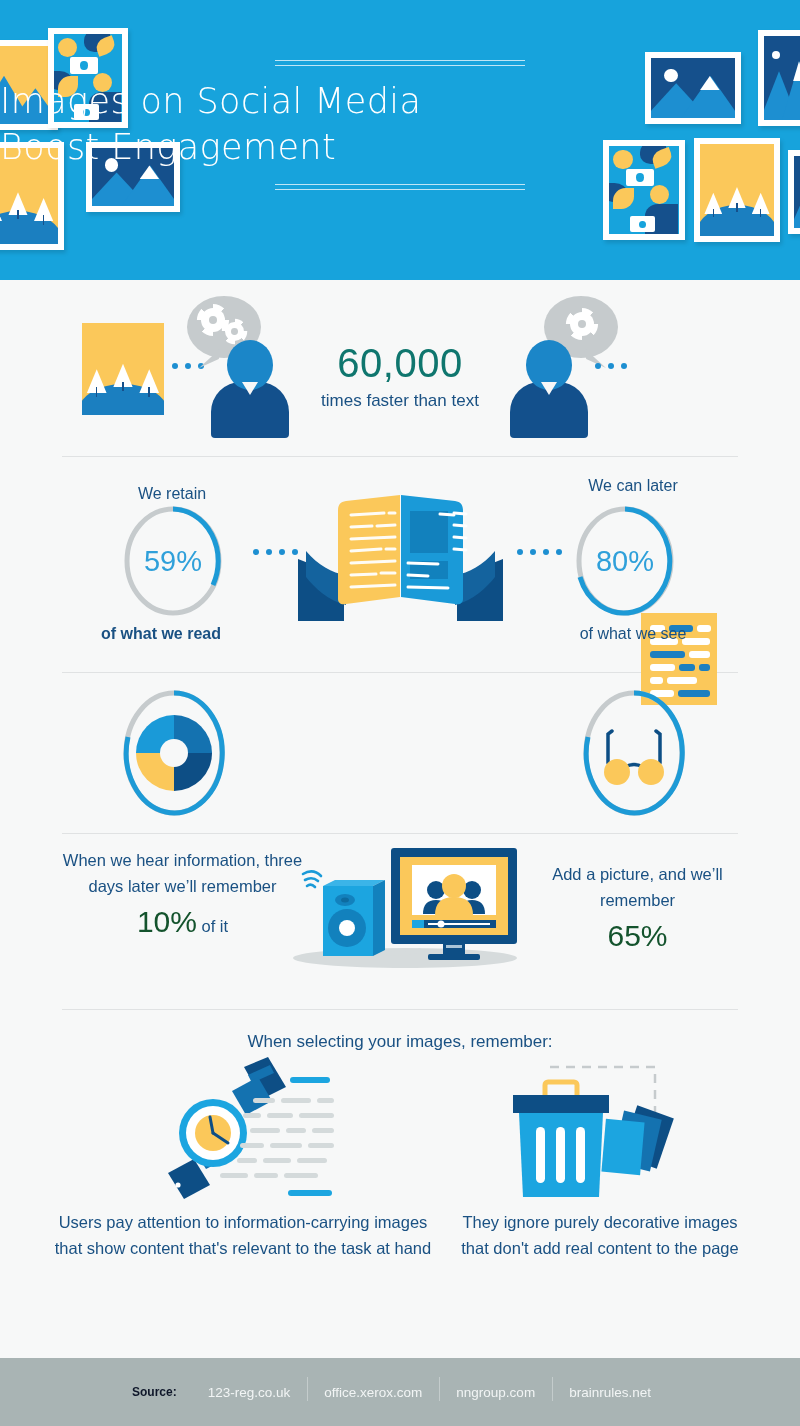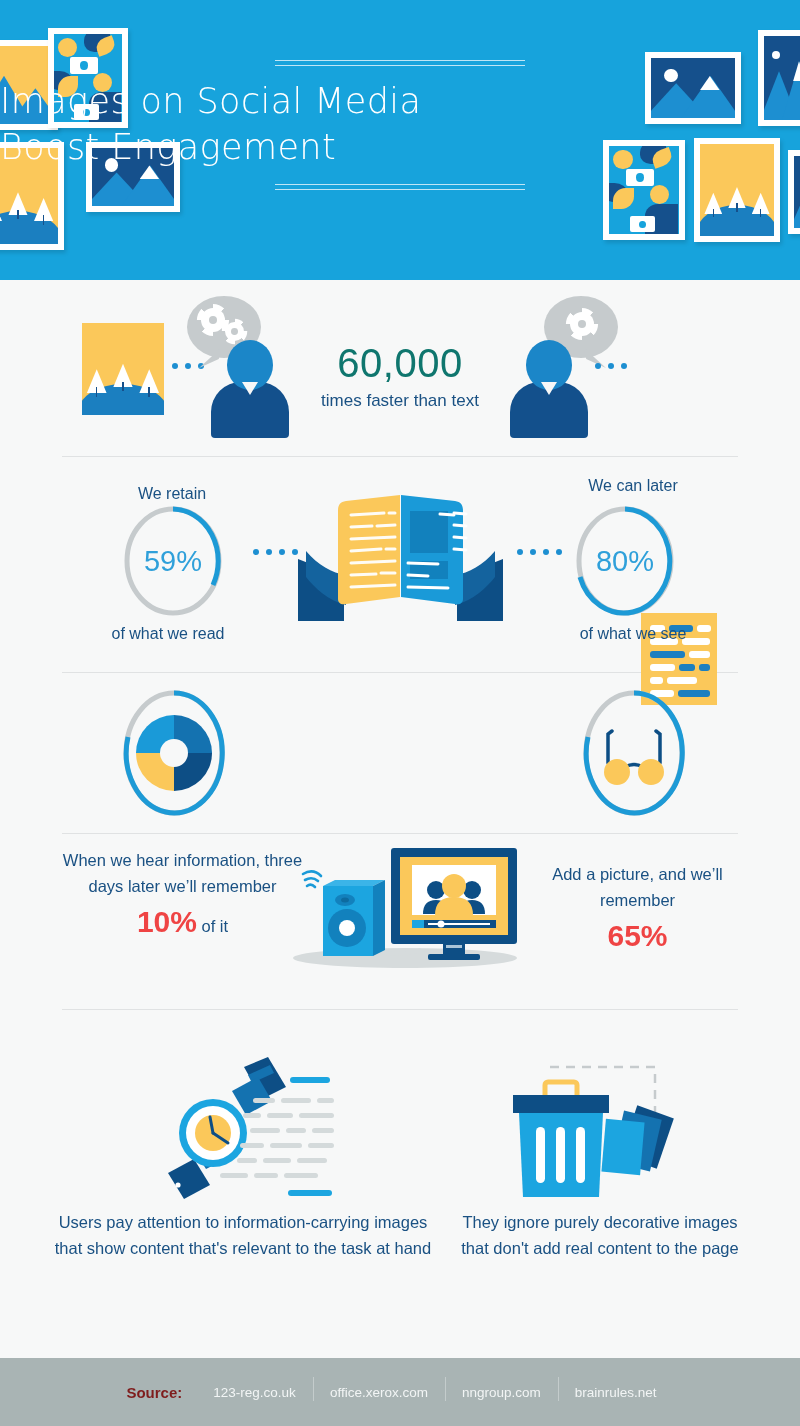--- a/index.html
+++ b/index.html
@@ -144,34 +144,34 @@
   .s3 { height: 160px; }
   .s3 .copy { position:absolute; left:240px; top:32px; width:320px; text-align:center;
      font-size:16.5px; line-height:1.58; color:#1a5183; }
 
   
   .s4 { height: 175px; }
   .s4 .left { position:absolute; left:60px; top:14px; width:245px; text-align:center;
      font-size:16.5px; line-height:1.56; color:#1a5183; }
   .s4 .right { position:absolute; right:55px; top:28px; width:215px; text-align:center;
      font-size:16.5px; line-height:1.56; color:#1a5183; }
-  .s4 .n { font-size:30px; color:#ef4444; font-weight:700; }
+  .s4 .n { font-size:30px; color:#14532d; font-weight:400; }
 
   
   .s5 { height: 290px; }
   .s5 .head5 { position:absolute; left:0; right:0; top:22px; text-align:center;
      font-size:17px; color:#1a5183; }
   .s5 .cap5 { position:absolute; text-align:center; font-size:16.5px; line-height:1.55; color:#1a5183; }
 
   
   .footer {
     position:absolute; left:0; bottom:0; width:800px; height:68px;
     background:#a9b4b4; display:flex; align-items:center; justify-content:center;
   }
-  .footer .src-label { color:#7f1d1d; font-size:15px; font-weight:bold; margin-right:14px; }
+  .footer .src-label { color:#0f172a; font-size:12px; font-weight:bold; margin-right:14px; }
   .footer .src { color:#f2f5f5; font-size:13.5px; padding:0 17px; position:relative; }
   .footer .src + .src::before { content:''; position:absolute; left:0; top:-8px; height:24px;
      width:1px; background:#c4cccc; }
 </style>
 </head>
 <body>
 
 <div class="page">
 
   <div class="header">
@@ -382,21 +382,21 @@
     <div class="lbl" style="left:62px;top:20px;margin-top:8px;">We retain</div>
 
     <div class="ring-wrap" style="left:121px;top:46px;">
       <svg viewBox="0 0 104 116">
         <ellipse cx="52" cy="58" rx="46" ry="52" fill="none" stroke="#c6cbcd" stroke-width="5"></ellipse>
         <path d="M52 6 A46 52 0 0 1 92 82" fill="none" stroke="#1d9ad6" stroke-width="5"></path>
       </svg>
       <div class="pct">59%</div>
     </div>
 
-    <div class="lbl" style="left:58px;top:168px;">of what we read</div>
+    <div class="lbl" style="left:51px;top:168px;font-weight:bold;">of what we read</div>
 
     <div class="dots" style="left:253px;top:92px;">
       <i></i>
         <i></i>
         <i></i>
         <i></i>
     </div>
 
     <svg class="book" style="left:288px;top:24px;" width="225" height="148" viewBox="0 0 225 148">
       <path d="M10 78 L10 140 L56 140 L56 96 Z" fill="#0d4e85"></path>
@@ -525,20 +525,21 @@
     <div class="right">
       <span>Add a picture, and we’ll remember</span><br>
       <span class="n">65%</span>
     </div>
   </div>
 
   <div class="divider"></div>
 
   <div class="section s5">
 
+    <div class="head5">When selecting your images, remember:</div>
 
     <svg style="position:absolute;left:140px;top:45px;" width="200" height="150" viewBox="0 0 200 150">
       <g>
         <path d="M104 12 L128 2 L146 32 L122 44 Z" fill="#0d4e85"></path>
         <path d="M108 20 L130 10 L134 18 L112 28 Z" fill="#1472b0"></path>
         <path d="M92 36 L118 22 L132 46 L106 60 Z" fill="#1472b0"></path>
         <path d="M28 118 L54 104 L70 130 L44 144 Z" fill="#0d4e85"></path>
         <path d="M50 88 L78 74 L94 100 L66 114 Z" fill="#1472b0"></path>
         <circle cx="73" cy="78" r="34" fill="#1ca5e0"></circle>
         <circle cx="73" cy="78" r="27" fill="#ffffff"></circle>

